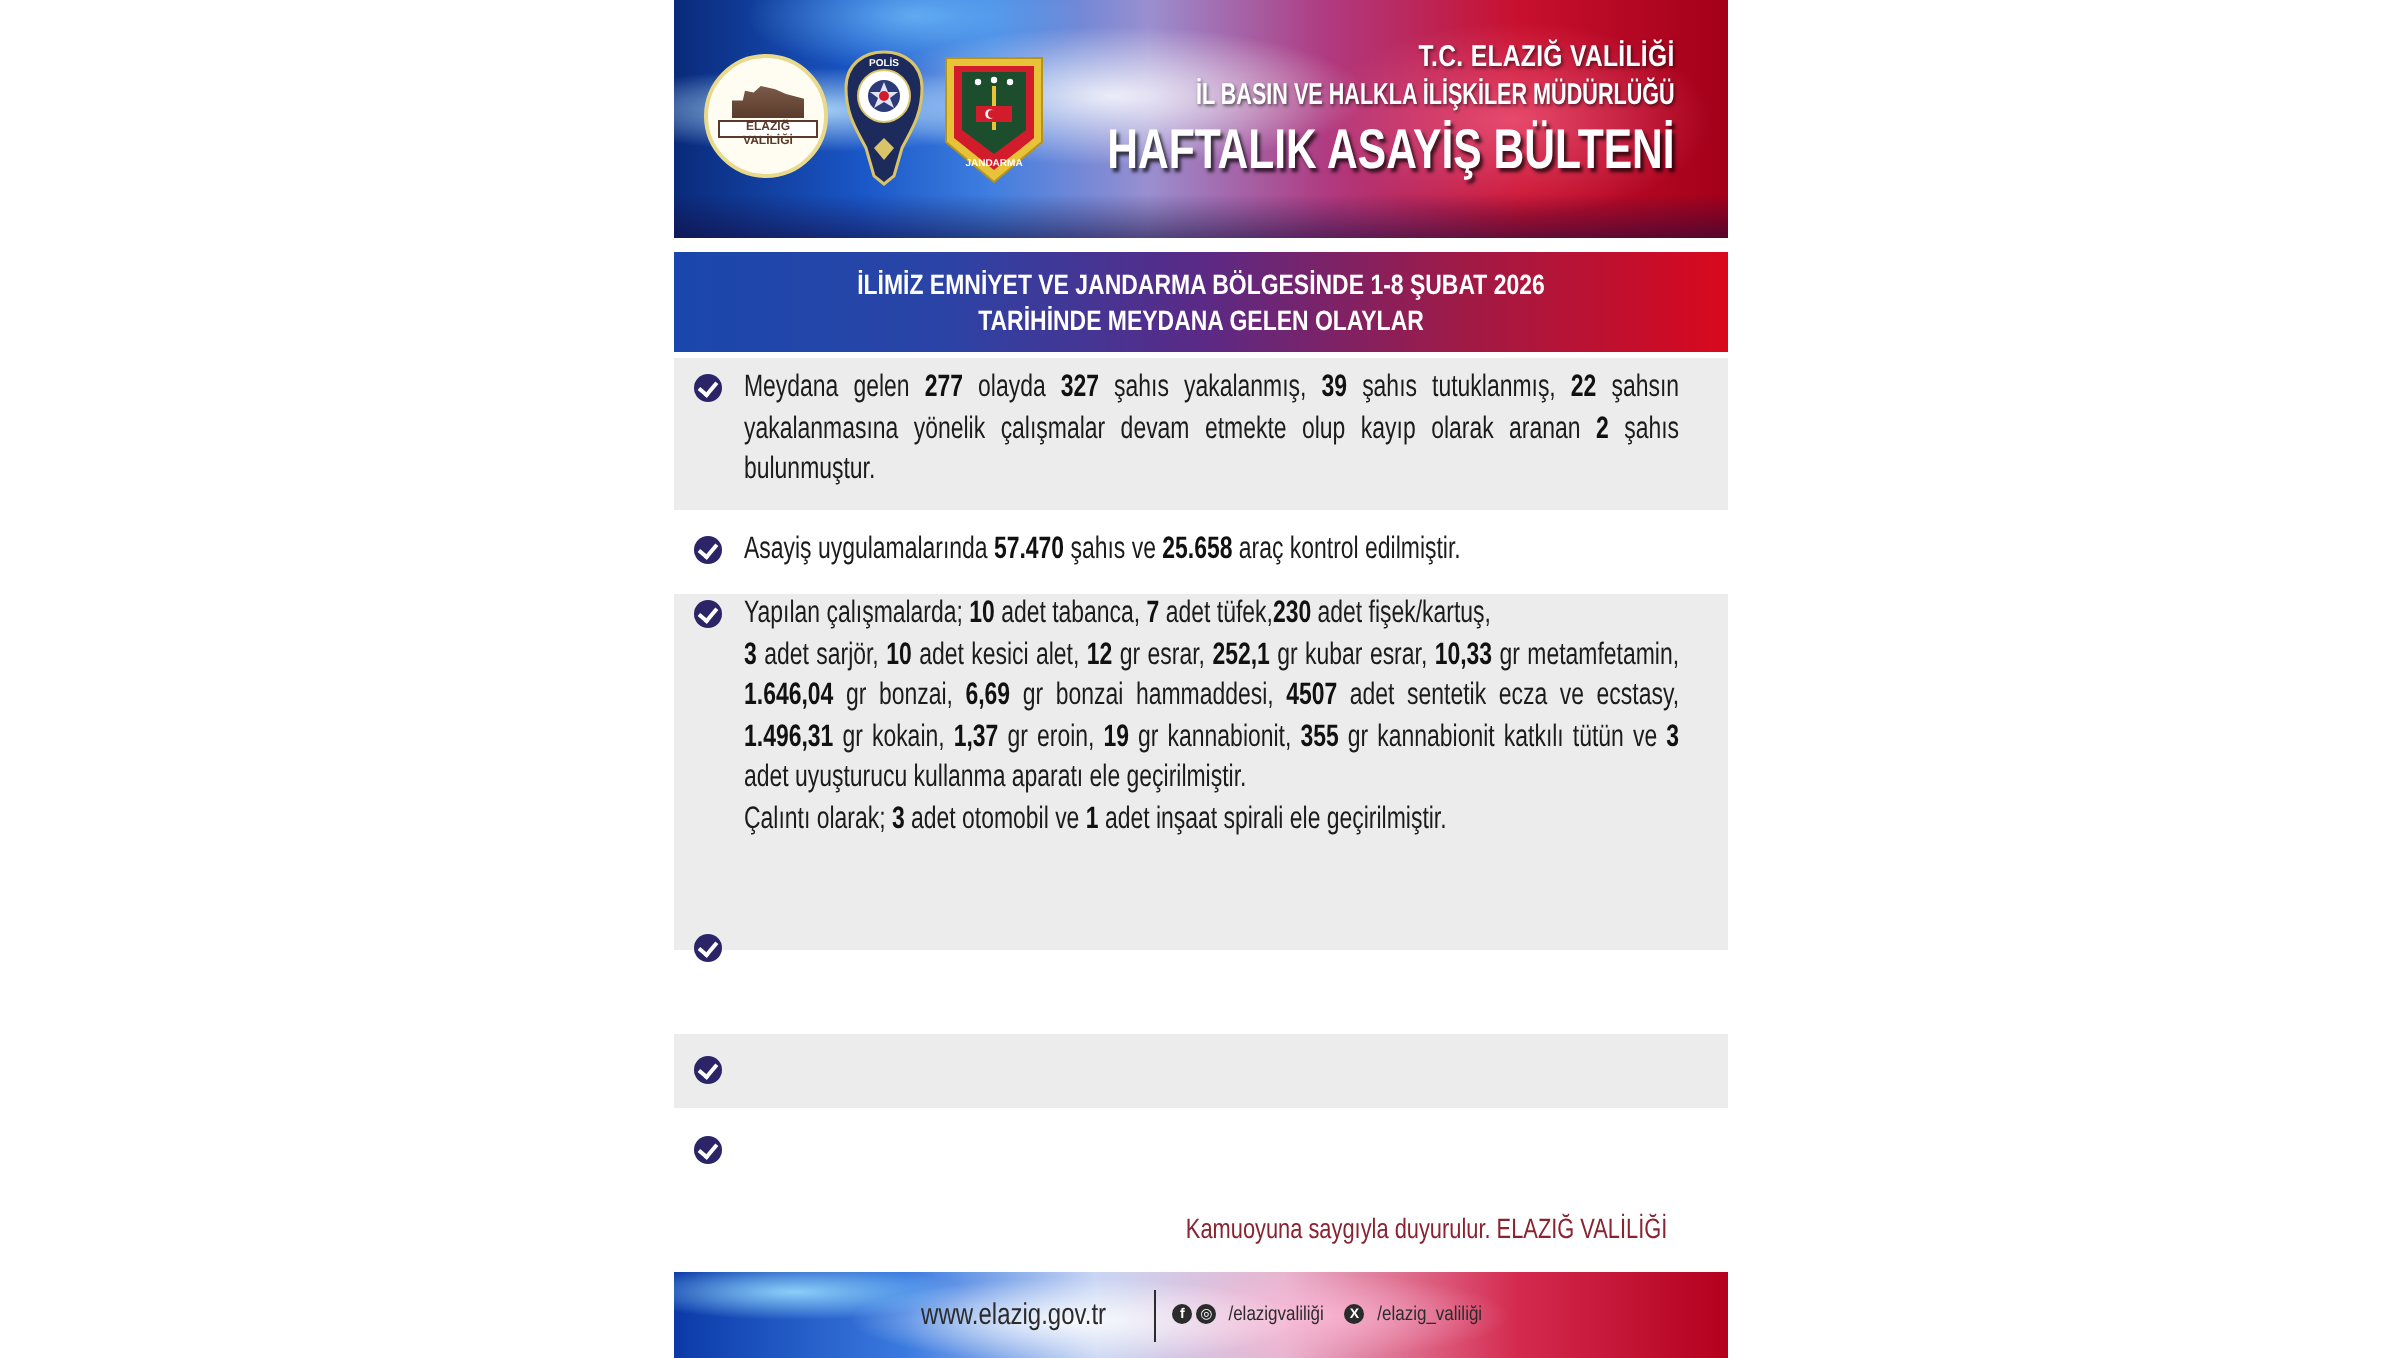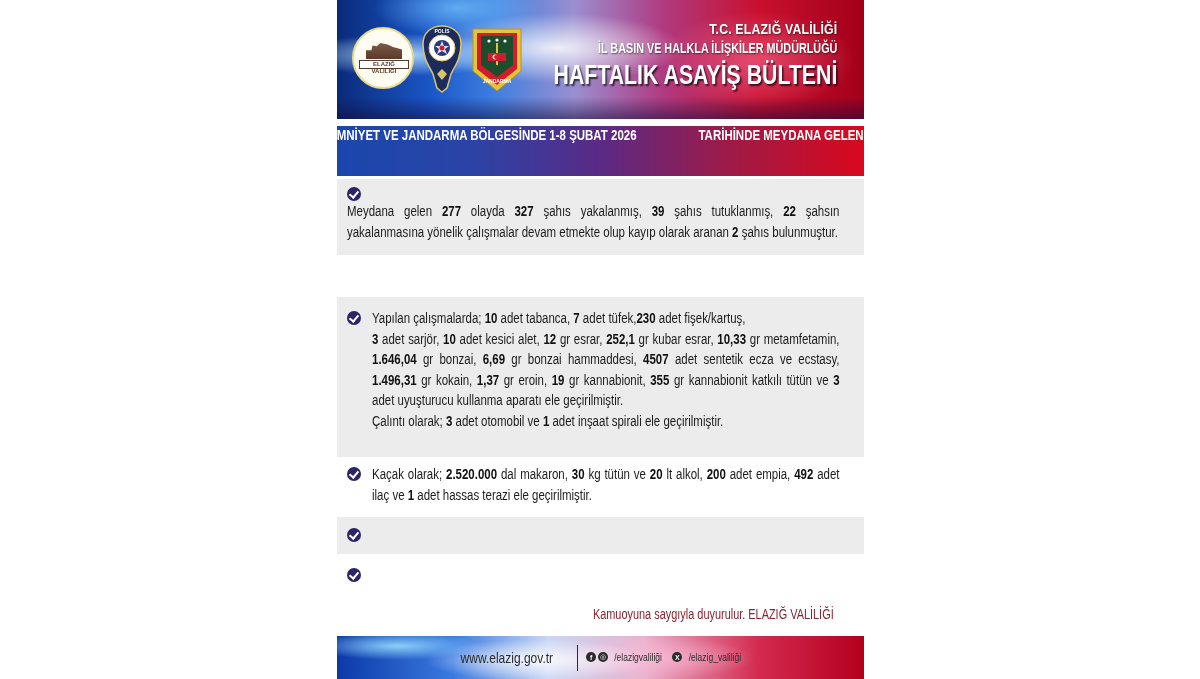--- a/index.html
+++ b/index.html
@@ -55,21 +55,21 @@
   .ht1 { font-size: 15px; font-weight: bold; letter-spacing: 0.2px; line-height: 18px; transform: scaleX(0.82); transform-origin: right; }
   .ht2 { font-size: 15px; font-weight: bold; line-height: 20px; transform: scaleX(0.72); transform-origin: right; white-space: nowrap; }
   .ht3 { font-size: 28px; font-weight: bold; line-height: 34px; transform: scaleX(0.76); transform-origin: right; white-space: nowrap;
          text-shadow: 2px 2px 2px rgba(0,0,0,0.7); }
 
   
   .section-title {
     position: absolute; left: 0; top: 126px; width: 527px; height: 50px;
     background: linear-gradient(90deg, #1a47ad 0%, #2a44a6 25%, #5a2a86 50%, #a01a46 75%, #d9081d 100%);
     color: #ffffff; text-align: center; font-weight: bold;
-    display: flex; justify-content: center;
+    display: flex; flex-direction: column; justify-content: center;
   }
   .section-title div { font-size: 14px; line-height: 18px; transform: scaleX(0.82); white-space: nowrap; }
 
   
   .item {
     position: absolute; left: 0; width: 527px;
     display: flex; align-items: flex-start;
     padding-left: 10px; padding-right: 24px;
   }
   .item.shaded { background: #ececec; }
@@ -153,34 +153,37 @@
       <div class="ht2">İL BASIN VE HALKLA İLİŞKİLER MÜDÜRLÜĞÜ</div>
       <div class="ht3">HAFTALIK ASAYİŞ BÜLTENİ</div>
     </div>
   </div>
 
   <div class="section-title">
     <div>İLİMİZ EMNİYET VE JANDARMA BÖLGESİNDE 1-8 ŞUBAT 2026</div>
     <div>TARİHİNDE MEYDANA GELEN OLAYLAR</div>
   </div>
 
-  <div class="item shaded" style="top:179px;height:76px;padding-top:5px;flex-direction:column;">
+  <div class="item shaded" style="top:179px;height:76px;padding-top:5px;">
     <span class="check"></span>
     <div class="item-text"><span class="inner">Meydana gelen <b>277</b> olayda <b>327</b> şahıs yakalanmış, <b>39</b> şahıs tutuklanmış, <b>22</b> şahsın yakalanmasına yönelik çalışmalar devam etmekte olup kayıp olarak aranan <b>2</b> şahıs bulunmuştur.</span></div>
   </div>
 
-
-  <div class="item shaded" style="top:297px;height:160px;padding-top:11px;">
+  <div class="item" style="top:261px;height:30px;padding-top:4px;">
+    <span class="check"></span>
+    <div class="item-text"><span class="inner">Asayiş uygulamalarında <b>57.470</b> şahıs ve <b>25.658</b> araç kontrol edilmiştir.</span></div>
+  </div>
+
+  <div class="item shaded" style="top:297px;height:178px;padding-top:0;">
     <span class="check"></span>
     <div class="item-text"><span class="inner">Yapılan çalışmalarda; <b>10</b> adet tabanca, <b>7</b> adet tüfek,<b>230</b> adet fişek/kartuş, <br><b>3</b> adet sarjör, <b>10</b> adet kesici alet, <b>12</b> gr esrar, <b>252,1</b> gr kubar esrar, <b>10,33</b> gr metamfetamin, <b>1.646,04</b> gr bonzai, <b>6,69</b> gr bonzai hammaddesi, <b>4507</b> adet sentetik ecza ve ecstasy, <b>1.496,31</b> gr kokain, <b>1,37</b> gr eroin, <b>19</b> gr kannabionit, <b>355</b> gr kannabionit katkılı tütün ve <b>3</b> adet uyuşturucu kullanma aparatı ele geçirilmiştir.<br>Çalıntı olarak;  <b>3</b> adet otomobil ve <b>1</b> adet inşaat spirali ele geçirilmiştir.</span></div>
   </div>
 
   <div class="item" style="top:460px;height:52px;padding-top:4px;">
     <span class="check"></span>
-    <div class="item-text"><span class="inner">Kaçak olarak; <b>2.520.000</b> dal makaron, <b>30</b> kg tütün ve <b>20</b> lt alkol, <b>200</b> adet empia, <b>492</b> adet ilaç  ve <b>1</b> adet hassas terazi ele geçirilmiştir.</span></div>
   </div>
 
   <div class="item shaded" style="top:517px;height:37px;padding-top:8px;">
     <span class="check"></span>
   </div>
 
   <div class="item" style="top:562px;height:44px;padding-top:3px;">
     <span class="check"></span>
   </div>
 

